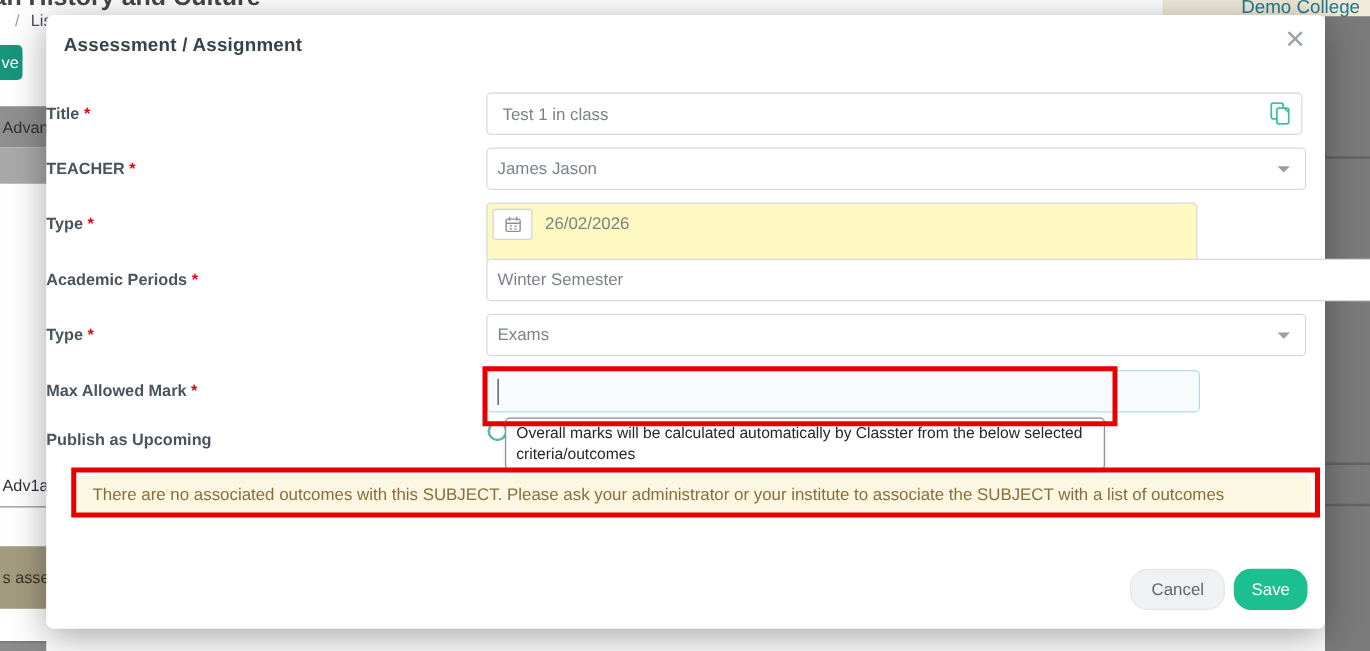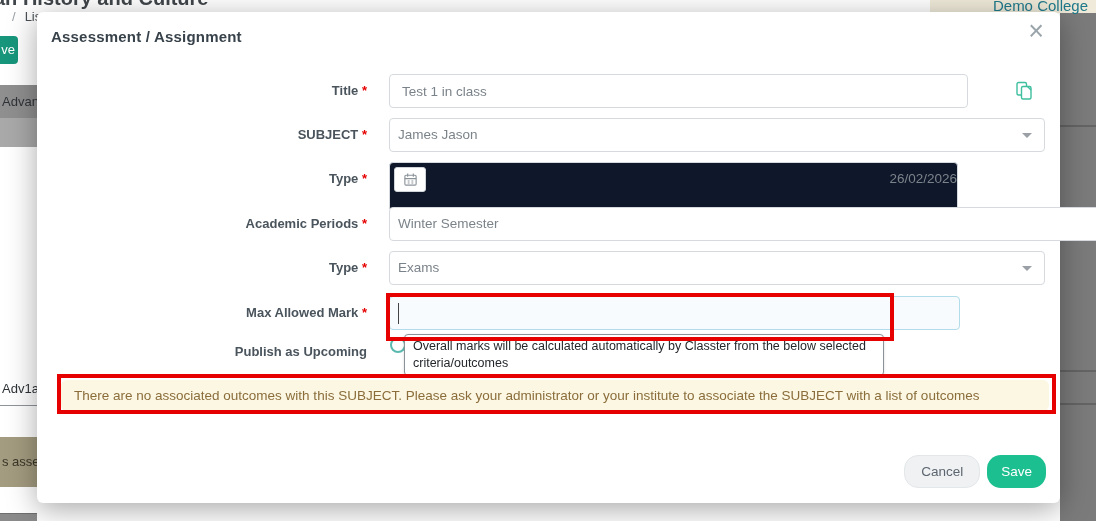--- a/index.html
+++ b/index.html
@@ -30,36 +30,36 @@
   .cream { position:absolute; left:930px; top:0; width:166px; height:13px; background:#efead9; z-index:3; }
   .demo-college { position:absolute; right:8px; top:-3px; font-size:15px; color:#1f7a8c; z-index:4; white-space:nowrap; cursor:pointer; }
   
   .modal {
     position:absolute; left:37px; top:12px; width:1023px; height:491px;
     background:#fff; border-radius:6px; box-shadow:0 6px 30px rgba(0,0,0,0.35); z-index:10;
   }
   .m-title { position:absolute; left:14px; top:16px; font-size:15px; font-weight:700; color:#38424a; letter-spacing:0.2px; }
   .m-close { position:absolute; right:16px; top:6px; font-size:27px; font-weight:300; color:#9aa4ab; cursor:pointer; line-height:1; }
   .row { position:absolute; left:0; width:100%; height:34px; }
-  .lbl { position:absolute; left:0; top:0; width:330px; text-align:right; line-height:34px; font-size:13px; font-weight:600; color:#4a545c; white-space:nowrap; }
+  .lbl { position:absolute; left:0; top:0; width:330px; text-align:left; line-height:34px; font-size:13px; font-weight:600; color:#4a545c; white-space:nowrap; }
   .req { color:#e60000; font-weight:700; }
   .fld { position:absolute; left:352px; top:0; }
   .inp {
     height:34px; border:1px solid #d6dade; border-radius:4px; background:#fff;
     font-family:"Liberation Sans", sans-serif; font-size:13.5px; color:#7b838a; padding:0 12px; outline:none;
   }
   .sel {
     position:relative; height:34px; border:1px solid #d6dade; border-radius:4px; background:#fff;
     font-size:13.5px; color:#7b838a; line-height:32px; padding:0 8px; cursor:pointer;
   }
   .caret {
     position:absolute; right:12px; top:14px; width:0; height:0;
     border-left:5px solid transparent; border-right:5px solid transparent; border-top:5px solid #9aa0a6;
   }
-  .dategrp { position:relative; height:49px; border:1px solid #d6dade; border-radius:4px; background:#0f172a; cursor:pointer;text-align:right; }
+  .dategrp { position:relative; height:49px; border:1px solid #d6dade; border-radius:4px; background:#fef9c3; cursor:pointer; }
   .calbox {
     position:absolute; left:4px; top:4px; width:32px; height:25px; border:1px solid #d0d5d9; border-radius:3px;
     display:flex; align-items:center; justify-content:center; background:#fff;
   }
   .dateval { display:block; margin-left:46px; line-height:32px; font-size:13.5px; color:#7b838a; }
   .maxinp { position:relative; height:34px; border:1px solid #b2dcea; border-radius:4px; background:#f7fbfd; }
   .cursorbar { position:absolute; left:8px; top:6px; width:1px; height:21px; background:#444; }
   .toggle {
     position:absolute; left:353px; top:325px; width:16px; height:16px;
     border:2px solid #5ab9ae; border-radius:50%; background:#fff; z-index:20; cursor:pointer;
@@ -112,34 +112,34 @@
   <div class="modal">
     <div class="m-title">Assessment / Assignment</div>
     <div class="m-close">×</div>
 
     <div class="row" style="top:62px">
       <div class="lbl">
         <span>Title</span>
         <span class="req">*</span>
       </div>
       <div class="fld">
-        <input class="inp" style="width: 579px;" value="Test 1 in class">
+        <input class="inp" style="width: 653px;" value="Test 1 in class">
       </div>
       <span class="copyicon">
         <svg width="18" height="20" viewBox="0 0 18 20" fill="none">
           <rect x="2" y="1.5" width="9.5" height="12.5" rx="1.5" stroke="#3fbf9f" stroke-width="1.4" fill="#fff"></rect>
           <rect x="6.5" y="5.5" width="9.5" height="12.5" rx="1.5" stroke="#3fbf9f" stroke-width="1.4" fill="#fff"></rect>
           <path d="M12.5 5.5 L16 9" stroke="#3fbf9f" stroke-width="1.4"></path>
         </svg>
       </span>
     </div>
 
     <div class="row" style="top:106px">
       <div class="lbl">
-        <span>SUBJECT</span>
+        <span>TEACHER</span>
         <span class="req">*</span>
       </div>
       <div class="fld">
         <div class="sel" style="width:656px">
           <span>James Jason</span>
           <span class="caret"></span>
         </div>
       </div>
     </div>
 

